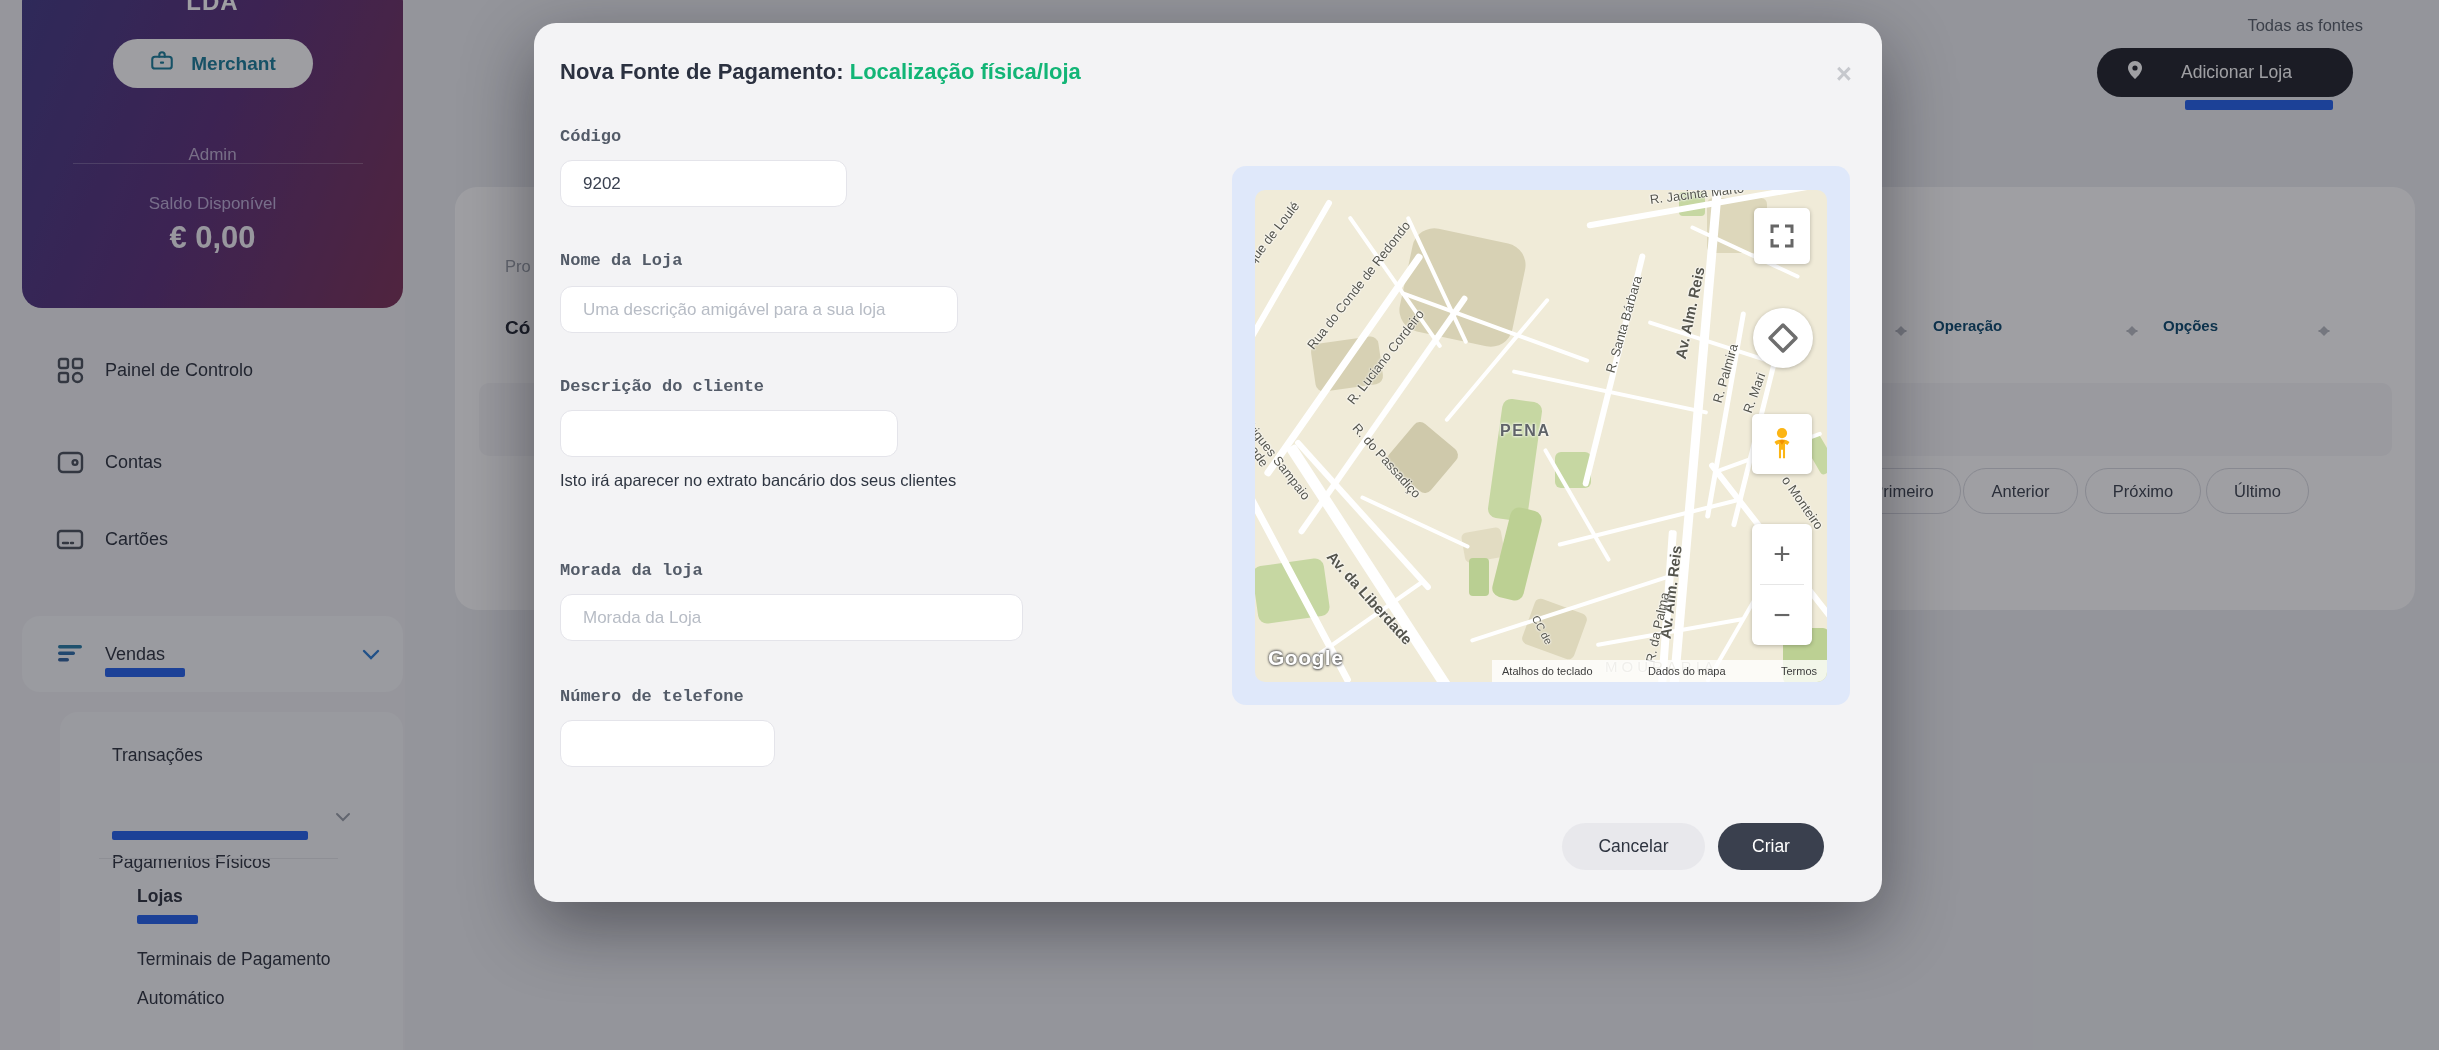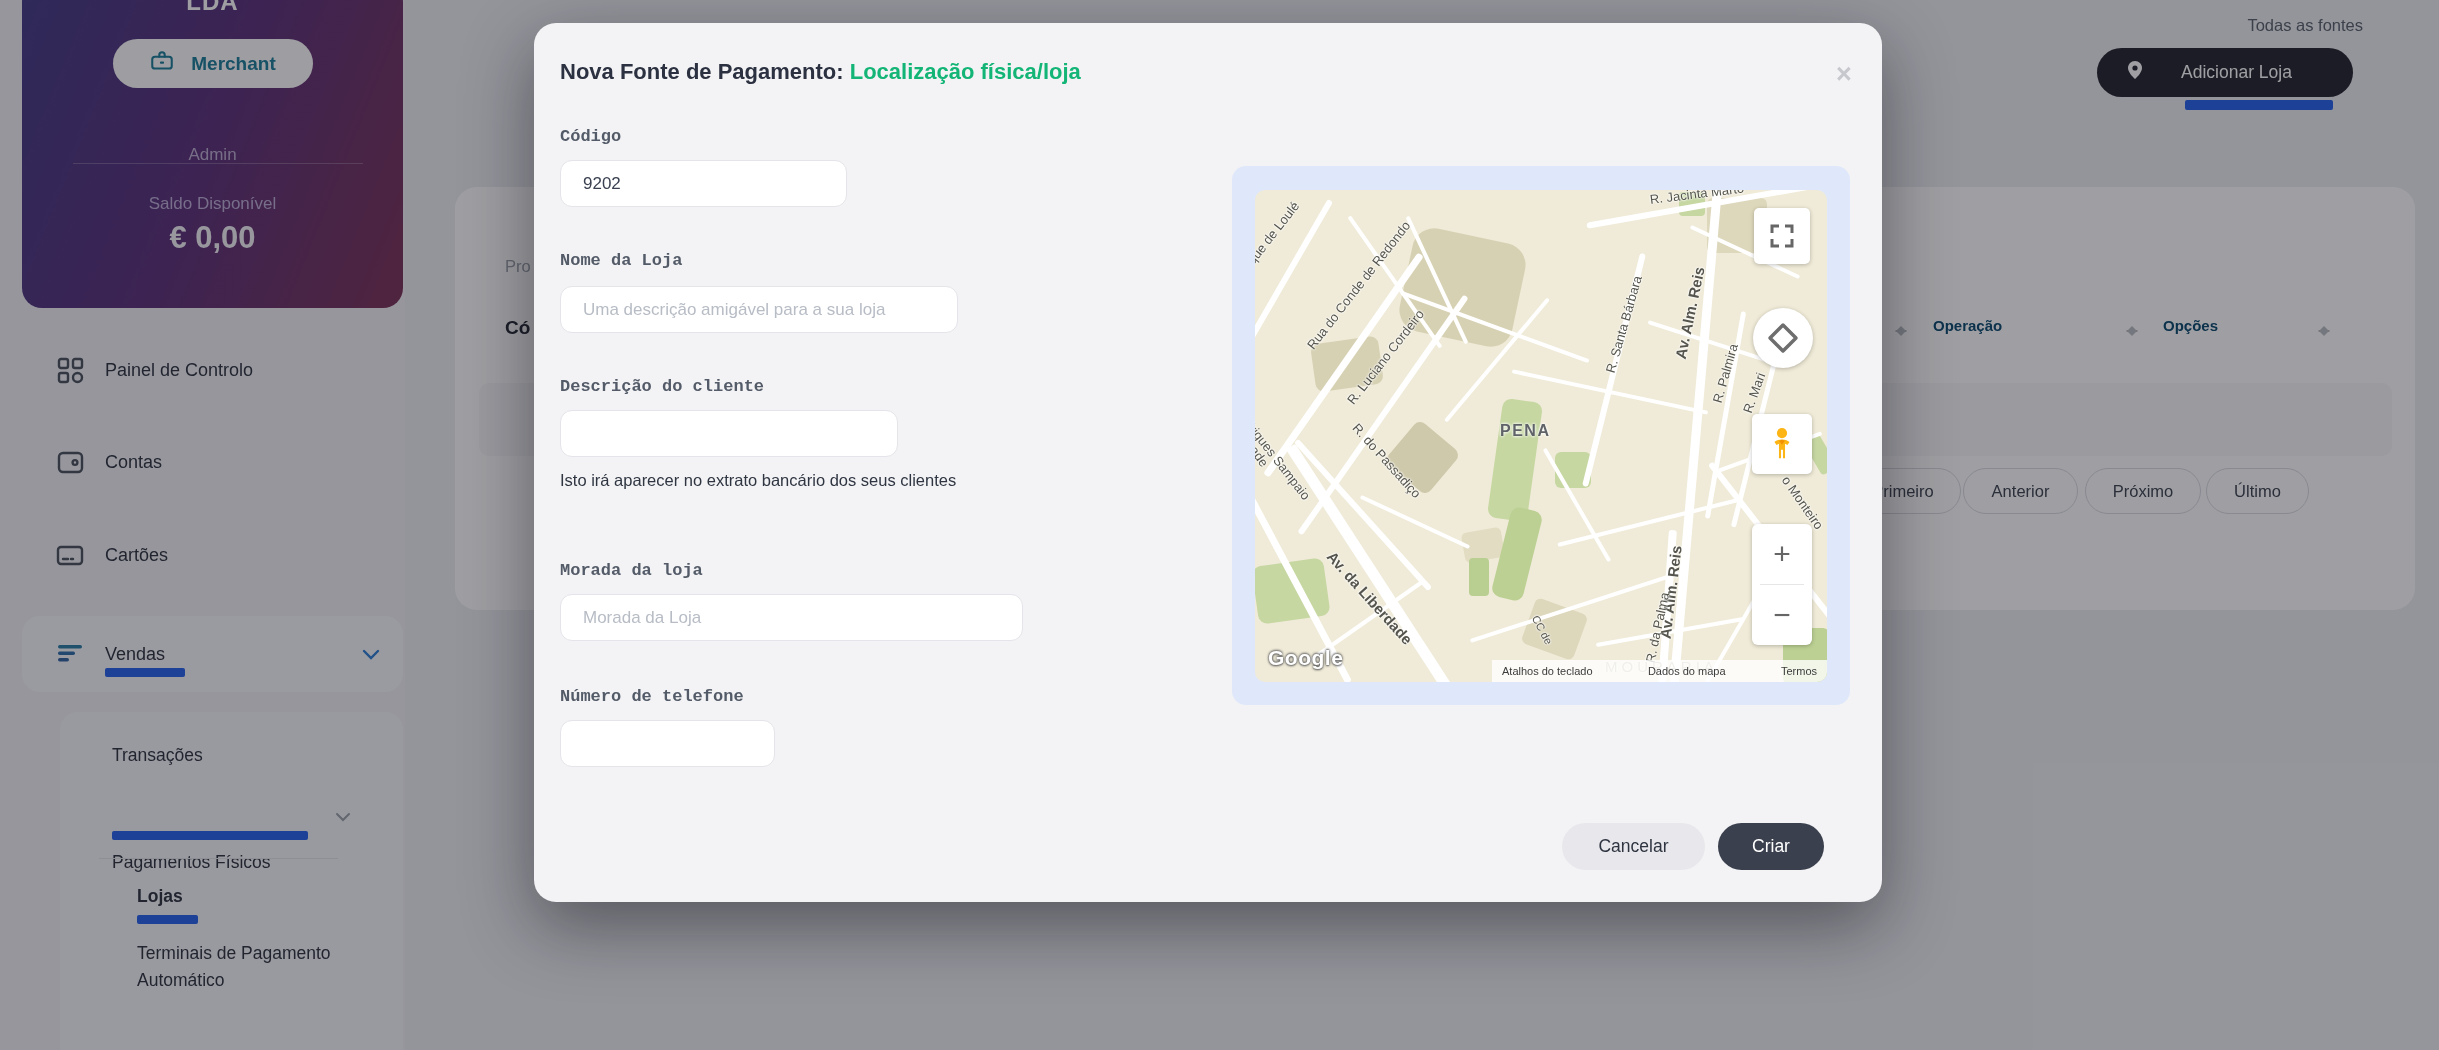--- a/index.html
+++ b/index.html
@@ -120,21 +120,21 @@
     <div class="nav-item" style="top:432px;">
       <span class="nicon">
         <svg width="30" height="30" viewBox="0 0 30 30" fill="none" stroke="#4b525c" stroke-width="2.4">
           <rect x="4" y="6" width="23" height="19" rx="4"></rect>
             <circle cx="20" cy="15.5" r="2.4"></circle>
         </svg>
       </span>
       <span class="nlabel">Contas</span>
     </div>
 
-    <div class="nav-item" style="top:525px;">
+    <div class="nav-item" style="top:509px;">
       <span class="nicon">
         <svg width="30" height="30" viewBox="0 0 30 30" fill="none" stroke="#4b525c" stroke-width="2.4" stroke-linecap="round">
           <rect x="3" y="7" width="24" height="17" rx="3"></rect>
             <path d="M8 19 h5"></path>
             <path d="M16 19 h2"></path>
         </svg>
       </span>
       <span class="nlabel">Cartões</span>
     </div>
 
@@ -161,21 +161,21 @@
       <div class="subnav-item" style="left:52px; top:92px;margin-top:48px;">Pagamentos Físicos</div>
       <span style="position:absolute; left:275px; top:96px;">
         <svg width="16" height="10" viewBox="0 0 16 10" fill="none" stroke="#9aa0a8" stroke-width="2" stroke-linecap="round">
             <polyline points="2,2 8,8 14,2"></polyline>
           </svg>
       </span>
       <div class="accent-bar" style="left:52px; top:119px; width:196px; height:9px;"></div>
       <div style="position:absolute; left:39px; top:146px; width:239px; height:1px; background:#e3e4e8;"></div>
       <div class="subnav-item" style="left:77px; top:174px; font-weight:bold;">Lojas</div>
       <div class="accent-bar" style="left:77px; top:203px; width:61px; height:9px;"></div>
-      <div class="subnav-item" style="left:77px; top:228px; width:218px; line-height:27px;">Terminais de Pagamento Automático</div>
+      <div class="subnav-item" style="left:77px; top:228px; width:218px; line-height:39px;">Terminais de Pagamento Automático</div>
     </div>
   </div>
 
   <div class="sources-filter">Todas as fontes</div>
   <button class="add-store-btn">
     <span>
       <svg width="20" height="20" viewBox="0 0 20 20">
           <path d="M10 1 C6.1 1 3 4.1 3 8 c0 5 7 11 7 11 s7-6 7-11 c0-3.9-3.1-7-7-7 z" fill="#fff"></path>
           <circle cx="10" cy="8" r="2.6" fill="#23262e"></circle>
         </svg>

